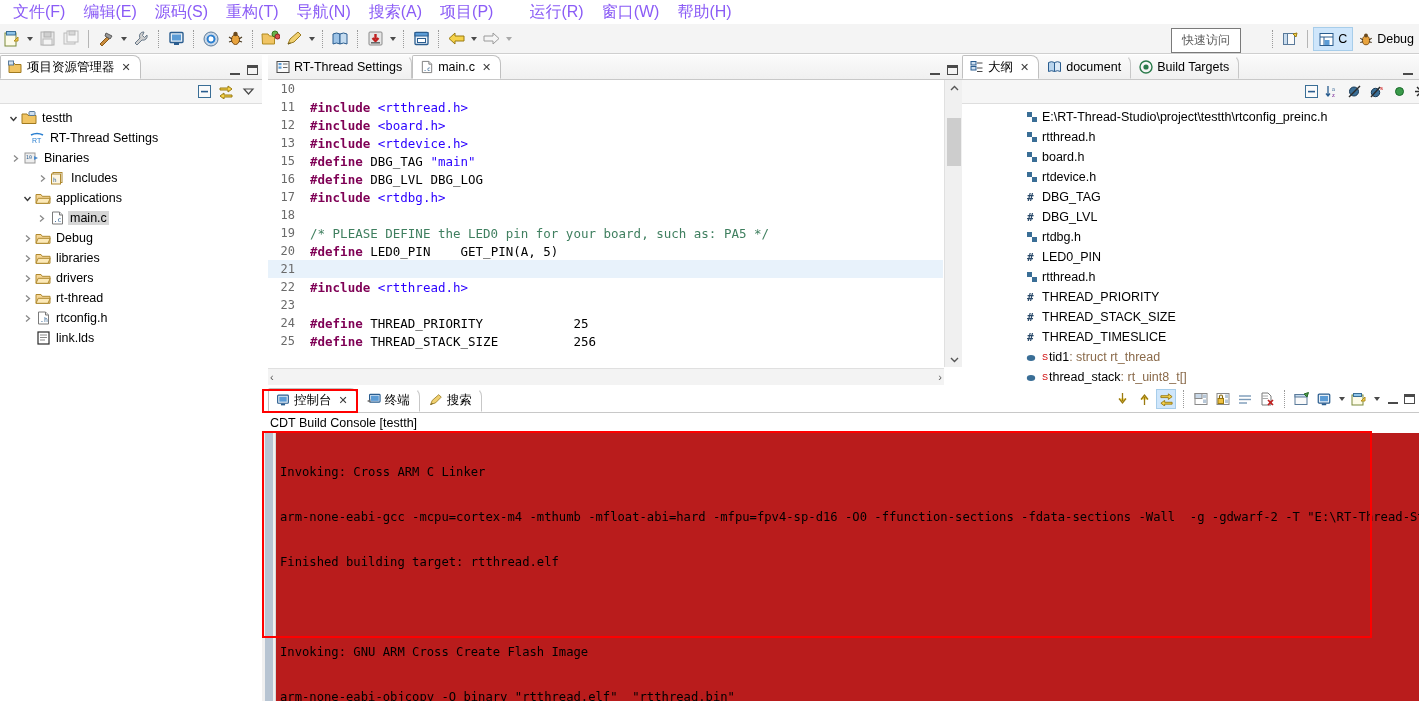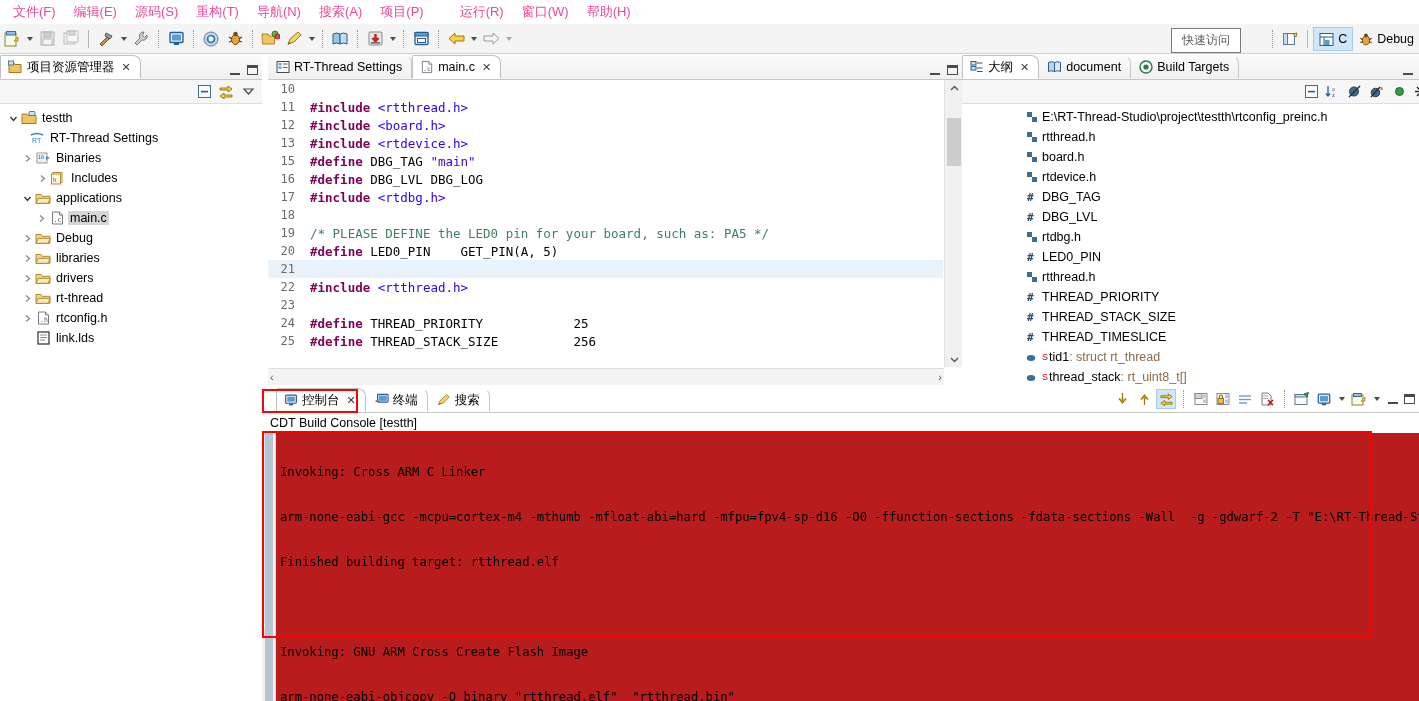--- a/index.html
+++ b/index.html
@@ -15,21 +15,21 @@
   #app { position: relative; width: 1419px; height: 701px; }
 
   
   .menubar {
     position: absolute; left: 0; top: 0; width: 1419px; height: 24px;
     background: #ffffff;
     display: flex; align-items: center;
     padding-left: 4px;
   }
   .menu-item {
-    padding: 2px 9px; font-size: 13px; color: #ec4899; white-space: nowrap;
+    padding: 2px 9px; font-size: 16px; color: #8b5cf6; white-space: nowrap;
     cursor: default;
   }
 
   
   .toolbar {
     position: absolute; left: 0; top: 24px; width: 1419px; height: 30px;
     background: #f4f4f4;
     border-bottom: 1px solid #cfcfcf;
     display: flex; align-items: center;
   }
@@ -419,21 +419,21 @@
       </div>
       <div class="tree-row" style="padding-left:28px">
         <span class="ticon">
             <svg width="16" height="14" viewBox="0 0 16 14">
               <path d="M2 4 q6 -3 12 0" fill="none" stroke="#2a7fd0" stroke-width="1.6"></path>
               <text x="3" y="12" font-size="7" fill="#2a7fd0" font-family="sans-serif">RT</text>
             </svg>
           </span>
         <span class="tlabel">RT-Thread Settings</span>
       </div>
-      <div class="tree-row" style="padding-left:20px">
+      <div class="tree-row" style="padding-left:8px">
         <span class="twisty">
             <svg width="9" height="9" viewBox="0 0 9 9">
               <path d="M3 1.5 L6.5 4.5 L3 7.5" fill="none" stroke="#8a8a8a" stroke-width="1.3"></path>
             </svg>
           </span>
         <span class="ticon">
             <svg width="16" height="14" viewBox="0 0 16 14">
               <rect x="2" y="2" width="10" height="10" fill="#eee" stroke="#999"></rect>
               <text x="3" y="8" font-size="5" fill="#2a5d8f" font-family="monospace">10</text>
               <path d="M11 5 l4 2 l-4 2z" fill="#4a8acc"></path>
@@ -825,21 +825,21 @@
           </span>
           <span class="ol-sup">S</span>
           <span class="ol-name">thread_stack</span>
           <span class="ol-type"> : rt_uint8_t[]</span>
         </div>
     </div>
   </div>
 
   <div class="view" id="console-area">
     <div class="view-tabbar">
-      <div class="vtab active" style="margin-left:14px">
+      <div class="vtab active" style="margin-left:6px">
         <svg width="14" height="14" viewBox="0 0 17 17">
             <rect x="2" y="2.5" width="13" height="10" rx="1" fill="#e9f1f8" stroke="#2a5d8f" stroke-width="1.4"></rect>
             <rect x="4" y="4.5" width="9" height="6" fill="#5b9bd5"></rect>
             <rect x="6" y="13" width="5" height="2" fill="#2a5d8f"></rect>
           </svg>
         <span>控制台</span>
         <span class="x">✕</span>
       </div>
       <div class="vtab inactive">
         <svg width="15" height="14" viewBox="0 0 17 16">

